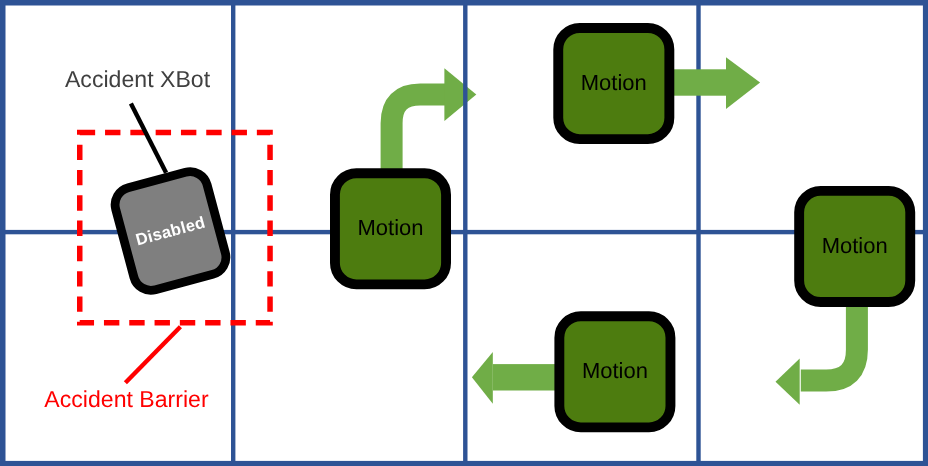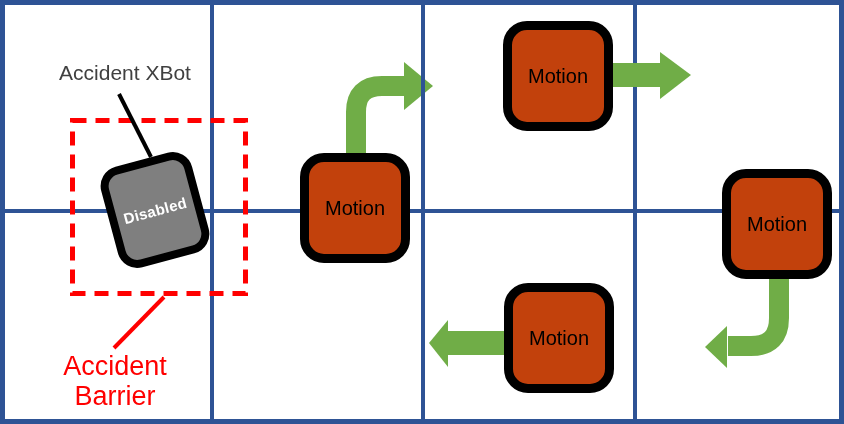--- a/index.html
+++ b/index.html
@@ -18,37 +18,37 @@
   .layer.over{z-index:6;}    
   .layer.shapes{z-index:10;}
   .layer.leader{z-index:15;}
 
   .gfill{fill:var(--green);}
   .gstroke{fill:none;stroke:var(--green);}
   .w20{stroke-width:20px;}
 
   
   .motion-box{position:absolute;width:110px;height:110px;box-sizing:border-box;
-    border:9px solid #000;border-radius:24px;background:#c2410c;display:flex;
+    border:9px solid #000;border-radius:24px;background:#4d7c0f;display:flex;
     align-items:center;justify-content:center;font-size:20px;color:#000;z-index:10;}
   #motion-1{left:300px;top:153px;}
   #motion-2{left:503px;top:21px;}
   #motion-3{left:504px;top:283px;}
   #motion-4{left:722px;top:169px;}
 
   
   .disabled-box{position:absolute;left:108px;top:158px;width:94px;height:104px;
     box-sizing:border-box;border:8px solid #000;border-radius:20px;background:var(--gray);
     display:flex;align-items:center;justify-content:center;transform:rotate(-15deg);
     z-index:10;color:#fff;font-weight:bold;font-size:15px;letter-spacing:0.3px;}
 
   
   .label{position:absolute;z-index:20;line-height:1.1;}
   #xbot-label{left:42px;top:61px;width:166px;text-align:center;font-size:21px;color:#404040;}
-  #barrier-label{left:25px;top:352px;width:180px;text-align:center;font-size:27px;color:var(--red);}
+  #barrier-label{left:25px;top:352px;width:180px;text-align:center;font-size:21px;color:var(--red);}
 </style>
 </head>
 <body>
 
 <div id="canvas">
 
   <div class="vline" id="vline-1"></div>
   <div class="vline" id="vline-2"></div>
   <div class="vline" id="vline-3"></div>
   <div class="hline"></div>

